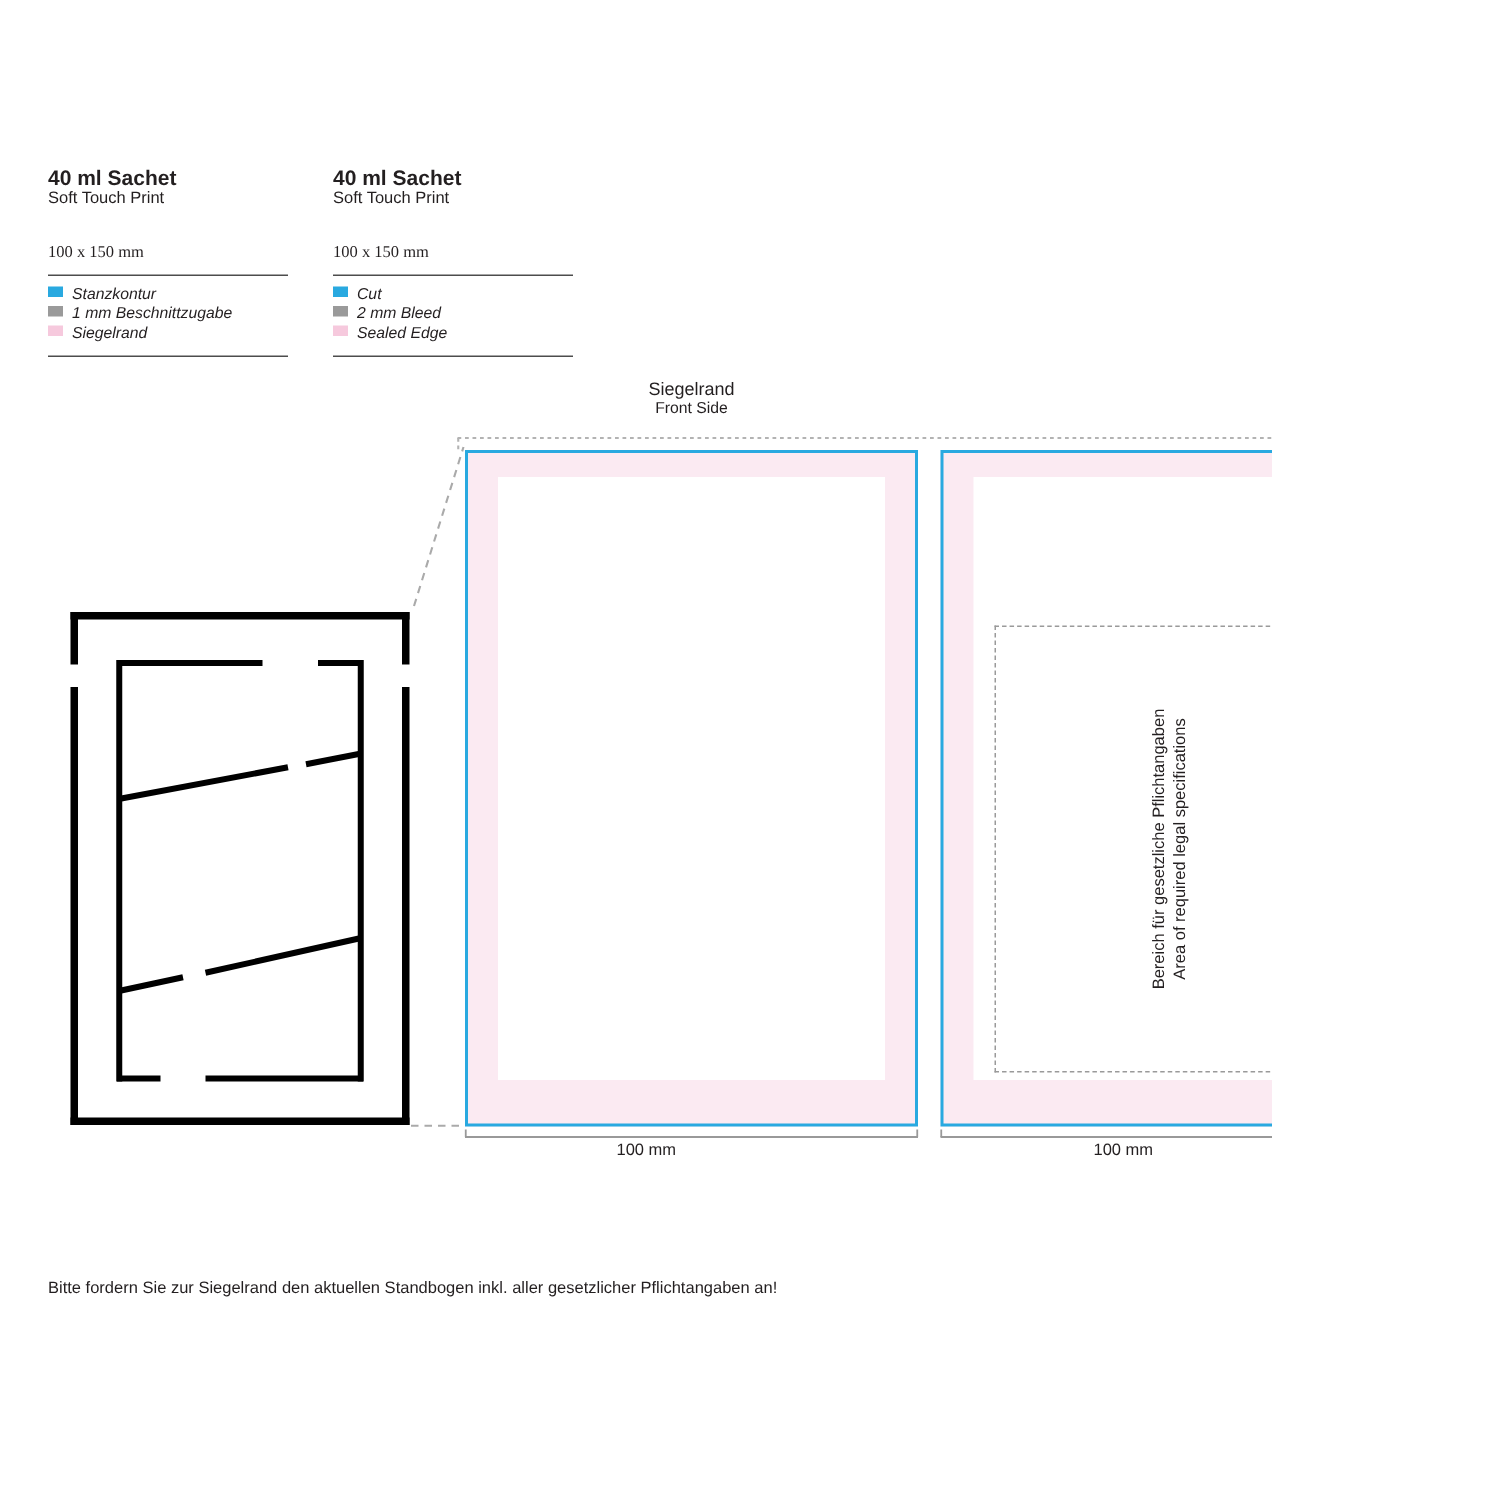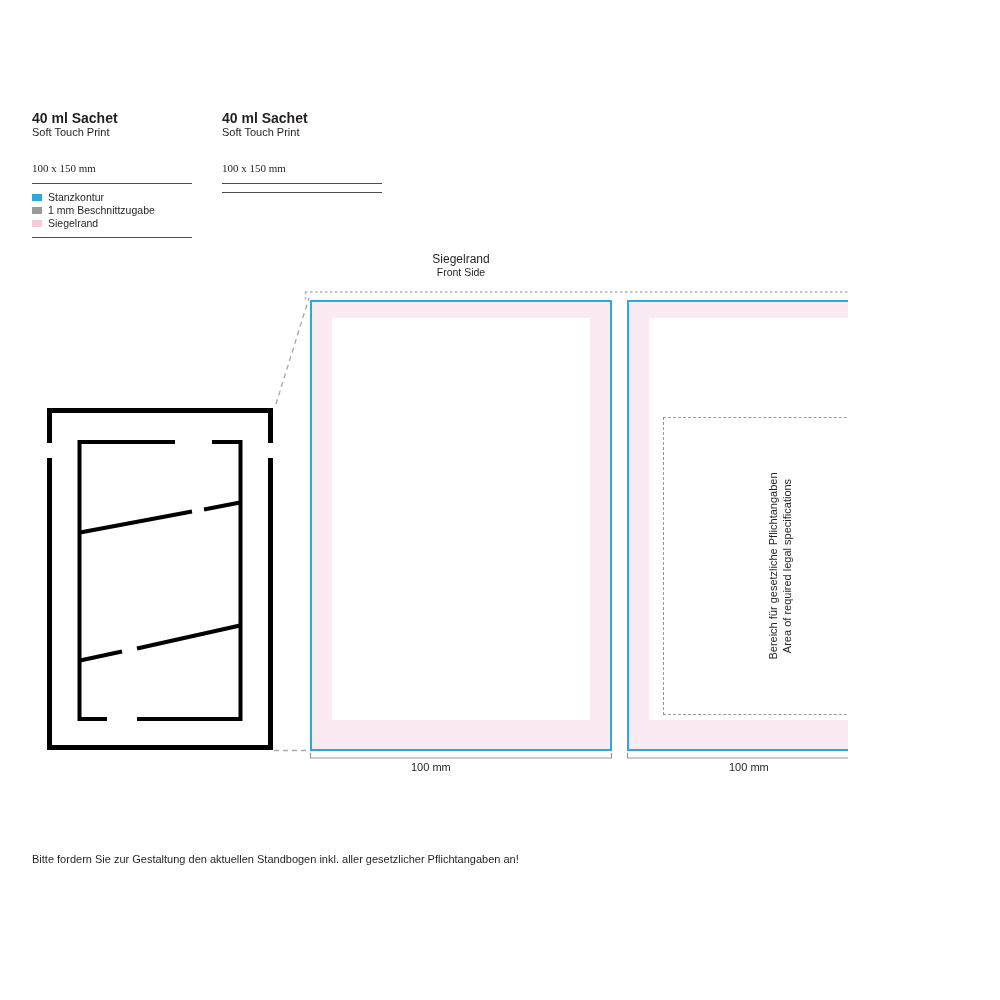--- a/index.html
+++ b/index.html
@@ -8,21 +8,21 @@
     font-family:"Liberation Sans",sans-serif;color:var(--c-text,#231f20);
     overflow:hidden;
   }
   
   .legend{position:absolute;top:110px;width:160px;}
   .legend-title{font-size:14px;font-weight:bold;line-height:16px;}
   .legend-subtitle{font-size:11px;line-height:13px;}
   .legend-dims{font-size:11px;line-height:13px;margin-top:23px;font-family:Liberation Serif, serif;}
   .rule{height:0;border-top:1px solid #4d4d4d;margin-top:8px;}
   .legend-items{margin-top:7px;}
-  .legend-row{display:flex;align-items:center;height:12px;margin-bottom:1px;}
+  .legend-row{display:flex;align-items:flex-start;height:12px;margin-bottom:1px;font-style:italic;}
   .swatch{width:10px;height:7px;margin-right:6px;flex:0 0 auto;}
   .legend-label{font-size:10.5px;line-height:11px;white-space:nowrap;}
   
   .panel-header{position:absolute;top:252px;text-align:center;}
   .panel-header .de{font-size:12px;line-height:14px;}
   .panel-header .en{font-size:10.5px;line-height:12px;}
   
   .panel{
     position:absolute;top:300px;height:451px;box-sizing:border-box;
     border:2px solid var(--c-blue,#29a9e0);background:var(--c-sealed,#fbeaf2);
@@ -73,20 +73,34 @@
       </div>
     </div>
     <div class="rule"></div>
   </div>
 
   <div class="legend" style="left:222px">
     <div class="legend-title">40 ml Sachet</div>
     <div class="legend-subtitle">Soft Touch Print</div>
     <div class="legend-dims">100 x 150 mm</div>
     <div class="rule"></div>
+    <div class="legend-items">
+      <div class="legend-row">
+        <span class="swatch" style="background-color: rgb(41, 169, 224);"></span>
+        <span class="legend-label">Cut</span>
+      </div>
+      <div class="legend-row">
+        <span class="swatch" style="background-color: rgb(154, 154, 154);"></span>
+        <span class="legend-label">2 mm Bleed</span>
+      </div>
+      <div class="legend-row">
+        <span class="swatch" style="background-color: rgb(246, 201, 221);"></span>
+        <span class="legend-label">Sealed Edge</span>
+      </div>
+    </div>
     <div class="rule"></div>
   </div>
 
   <div class="panel-header" style="left:361px;width:200px">
     <div class="de">Siegelrand</div>
     <div class="en">Front Side</div>
   </div>
 
   <div class="panel" style="left:310px;width:302px">
     <div class="panel-inner"></div>
@@ -151,16 +165,16 @@
 
     <g stroke="#000000" stroke-width="4" stroke-linecap="butt">
       <line x1="80" y1="532.5" x2="192" y2="511.5"></line>
       <line x1="204" y1="509.5" x2="240" y2="502.5"></line>
       <line x1="80" y1="660.5" x2="122" y2="651.5"></line>
       <line x1="137" y1="648.5" x2="240" y2="625.5"></line>
     </g>
   </svg>
 
   <div class="footer">
-    <div>Bitte fordern Sie zur Gestaltung den aktuellen Standbogen inkl. aller gesetzlicher Pflichtangaben an!</div>
+    <div>Bitte fordern Sie zur Siegelrand den aktuellen Standbogen inkl. aller gesetzlicher Pflichtangaben an!</div>
   </div>
 
 </div>
 
 </body></html>

